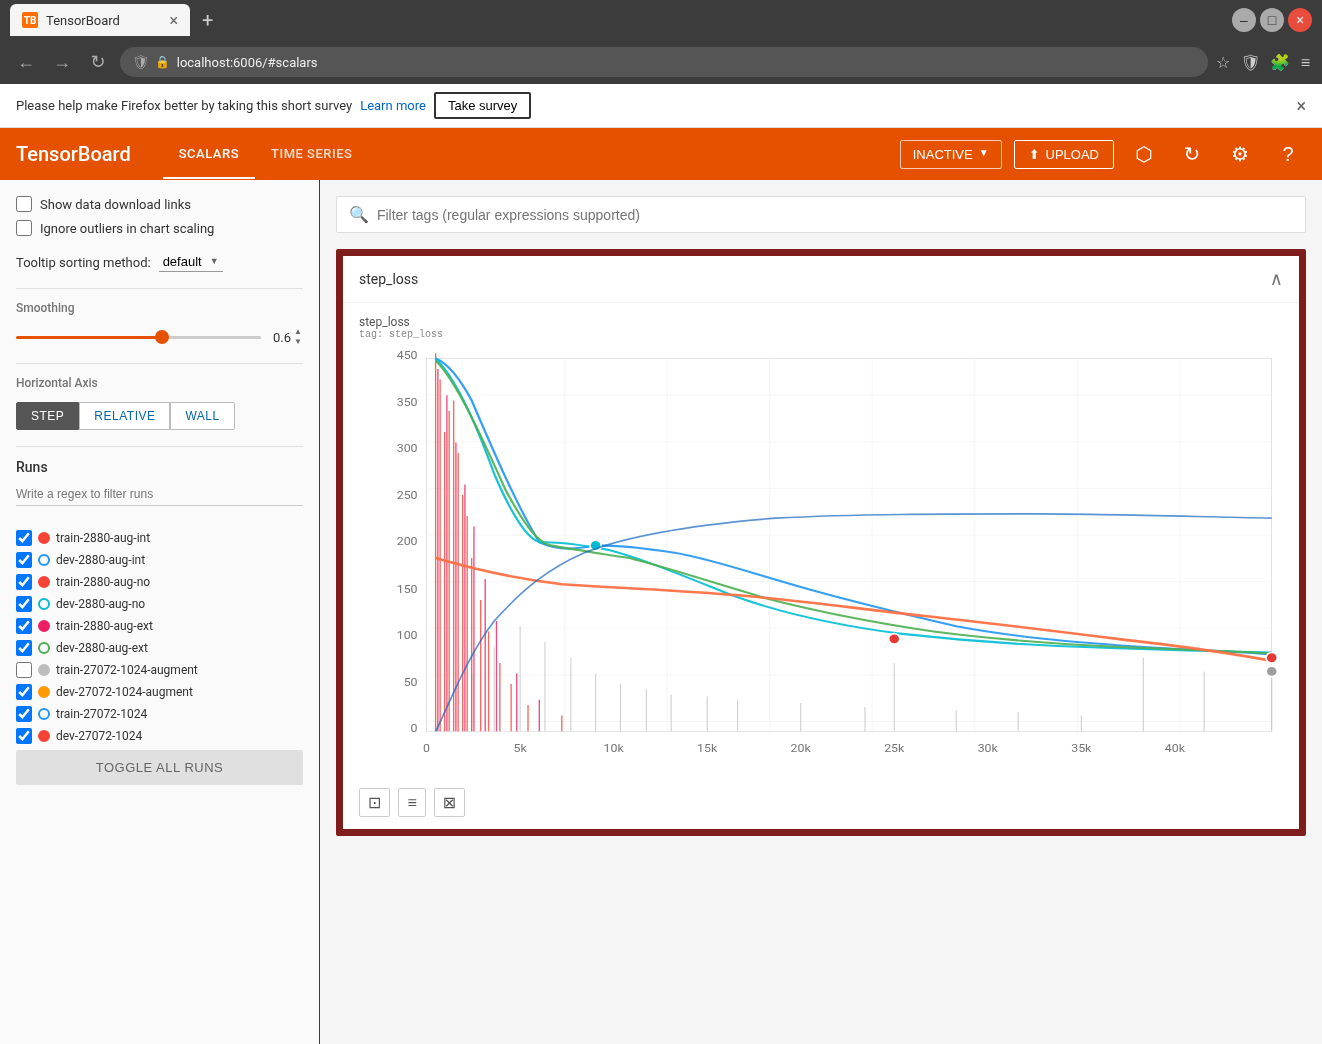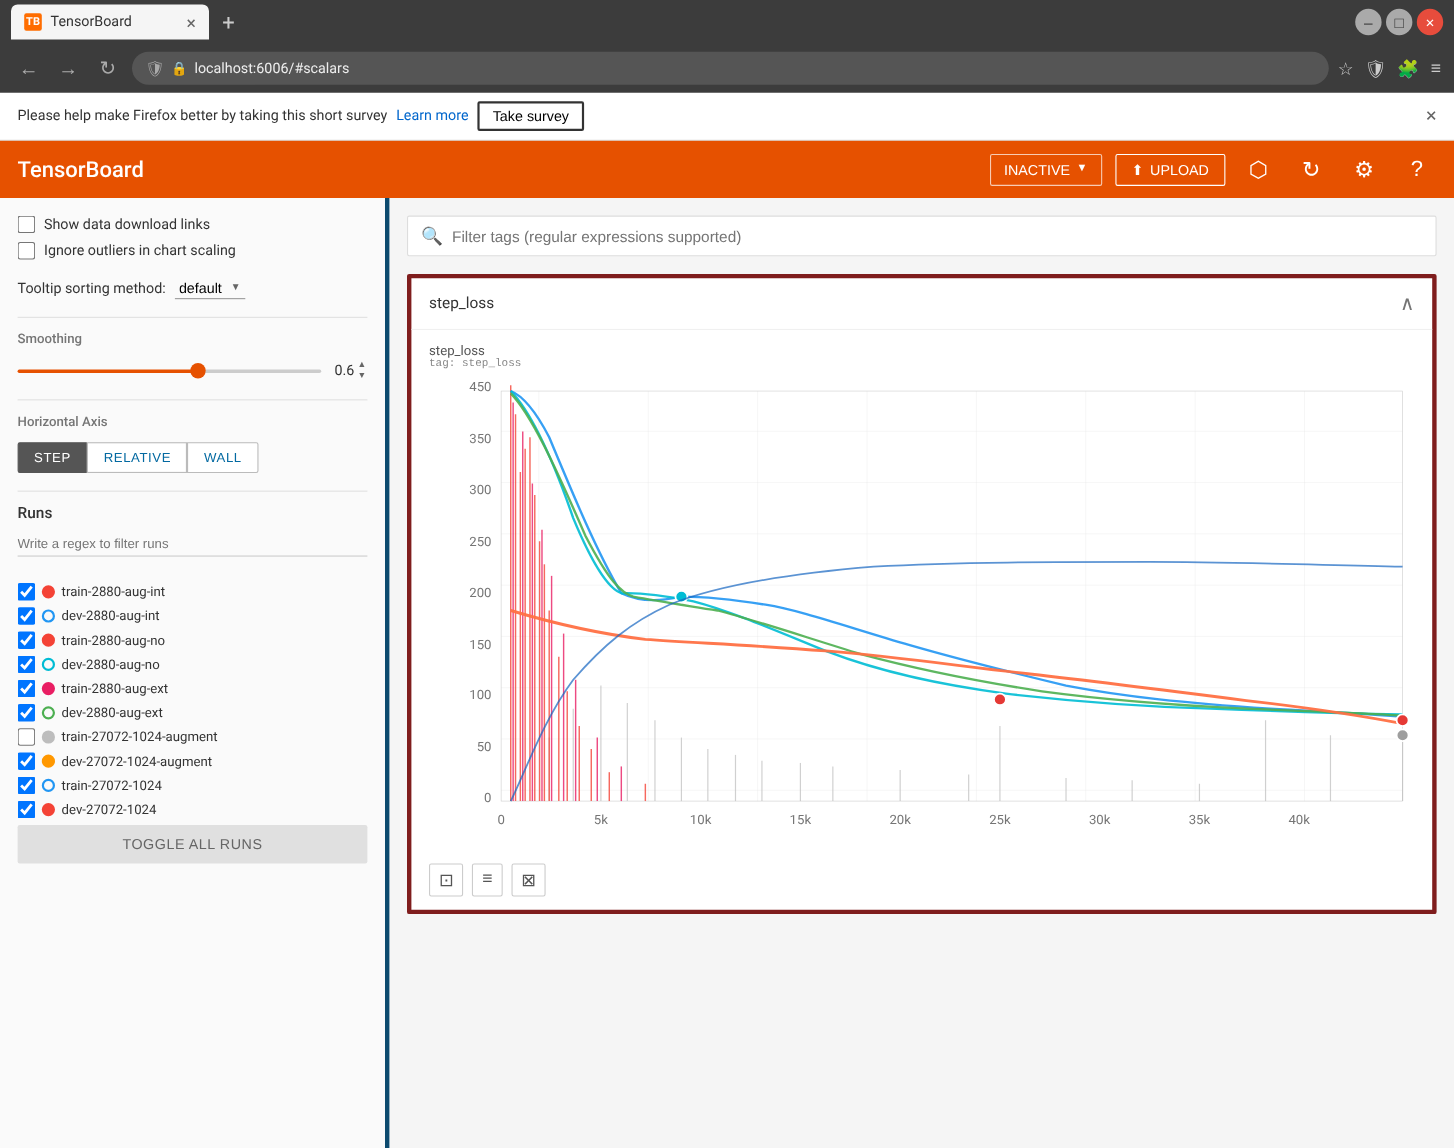--- a/index.html
+++ b/index.html
@@ -40,21 +40,21 @@
     .tb-header-right { margin-left: auto; display: flex; align-items: center; gap: 12px; }
     .inactive-btn { background: transparent; border: 1px solid rgba(255,255,255,0.7); color: #ffffff; padding: 6px 12px; font-size: 13px; border-radius: 2px; cursor: pointer; display: flex; gap: 6px; }
     .inactive-arrow { font-size: 10px; }
     .upload-btn { background: transparent; border: 1px solid white; color: white; padding: 6px 14px; font-size: 13px; border-radius: 2px; cursor: pointer; display: flex; align-items: center; gap: 6px; }
     .tb-icon-btn { color: white; background: none; border: none; font-size: 20px; cursor: pointer; width: 36px; height: 36px; display: flex; align-items: center; justify-content: center; border-radius: 50%; }
 
     
     .tb-main { display: flex; flex: 1; overflow: hidden; background: #f5f5f5; }
 
     
-    .tb-sidebar { width: 354px; background: #fafafa; border-right: 4px solid #0c4a6e; overflow-y: auto; padding: 16px; flex-shrink: 0; }
+    .tb-sidebar { width: 320px; background: #fafafa; border-right: 1px solid #0c4a6e; overflow-y: auto; padding: 16px; flex-shrink: 0; }
     .sidebar-section { margin-bottom: 16px; }
     .checkbox-row { display: flex; align-items: center; gap: 8px; margin-bottom: 8px; font-size: 13px; color: #333; }
     .checkbox-row input[type=checkbox] { width: 16px; height: 16px; cursor: pointer; }
     .tooltip-row { display: flex; align-items: center; gap: 8px; margin-bottom: 16px; font-size: 13px; color: #333; }
     .tooltip-select { border: none; border-bottom: 1px solid #999; background: transparent; font-size: 13px; padding: 2px 20px 2px 4px; cursor: pointer; appearance: none; -webkit-appearance: none; }
     .tooltip-select-wrap { position: relative; display: inline-block; }
     .tooltip-select-wrap::after { content: '▼'; font-size: 9px; position: absolute; right: 4px; top: 4px; pointer-events: none; color: #666; }
     .divider { border: none; border-top: 1px solid #e0e0e0; margin: 12px 0; }
     .section-label { font-size: 12px; color: #757575; margin-bottom: 12px; font-weight: 500; }
     .smoothing-row { display: flex; align-items: center; gap: 12px; margin-bottom: 16px; }
@@ -76,21 +76,21 @@
     .run-checkbox { width: 16px; height: 16px; flex-shrink: 0; }
     .run-color-dot { width: 12px; height: 12px; border-radius: 50%; border: 2px solid; flex-shrink: 0; }
     .toggle-all-btn { width: 100%; padding: 10px; background: #e0e0e0; border: none; font-size: 13px; font-weight: 500; color: #666; cursor: pointer; text-transform: uppercase; letter-spacing: 0.5px; border-radius: 2px; margin-bottom: 12px; }
     .path-text { font-size: 11px; color: #888; line-height: 1.4; word-break: break-all; }
 
     
     .tb-content { flex: 1; overflow-y: auto; padding: 16px; }
     .filter-bar { background: white; border: 1px solid #ddd; border-radius: 2px; display: flex; align-items: center; gap: 8px; padding: 8px 12px; margin-bottom: 16px; }
     .filter-icon { color: #757575; font-size: 16px; }
     .filter-input { border: none; outline: none; flex: 1; font-size: 14px; color: #666; background: transparent; }
-    .chart-card { background: white; border: 4px solid #7f1d1d; border-radius: 2px; margin-bottom: 4px; }
+    .chart-card { background: white; border: 7px solid #7f1d1d; border-radius: 2px; margin-bottom: 4px; }
     .chart-header { display: flex; align-items: center; padding: 12px 16px; border-bottom: 1px solid #f0f0f0; }
     .chart-title { font-size: 14px; color: #333; font-weight: 400; flex: 1; }
     .chart-collapse { color: #757575; cursor: pointer; font-size: 18px; background: none; border: none; }
     .chart-body { padding: 12px 16px; }
     .chart-subtitle { font-size: 12px; color: #555; }
     .chart-tag { font-size: 10px; color: #888; font-family: Liberation Mono, monospace; }
     .chart-area { width: 100%; height: 420px; position: relative; margin-top: 8px; }
     .chart-footer { display: flex; gap: 8px; padding: 8px 16px 12px; }
     .chart-footer-btn { background: none; border: 1px solid #ccc; border-radius: 2px; padding: 4px 8px; cursor: pointer; font-size: 16px; color: #555; }
 
@@ -137,20 +137,24 @@
 
     <div class="notification-bar">
       <span>Please help make Firefox better by taking this short survey</span>
       <a href="#">Learn more</a>
       <button class="take-survey-btn">Take survey</button>
       <span class="close-notif">×</span>
     </div>
 
     <div class="tb-header">
       <span class="tb-logo">TensorBoard</span>
+      <nav class="tb-nav">
+        <span class="tb-nav-item active">SCALARS</span>
+        <span class="tb-nav-item">TIME SERIES</span>
+      </nav>
       <div class="tb-header-right">
         <button class="inactive-btn">
           <span>INACTIVE</span>
           <span class="inactive-arrow">▼</span>
         </button>
         <button class="upload-btn">
           <span>⬆</span>
           <span>UPLOAD</span>
         </button>
         <button class="tb-icon-btn">⬡</button>

